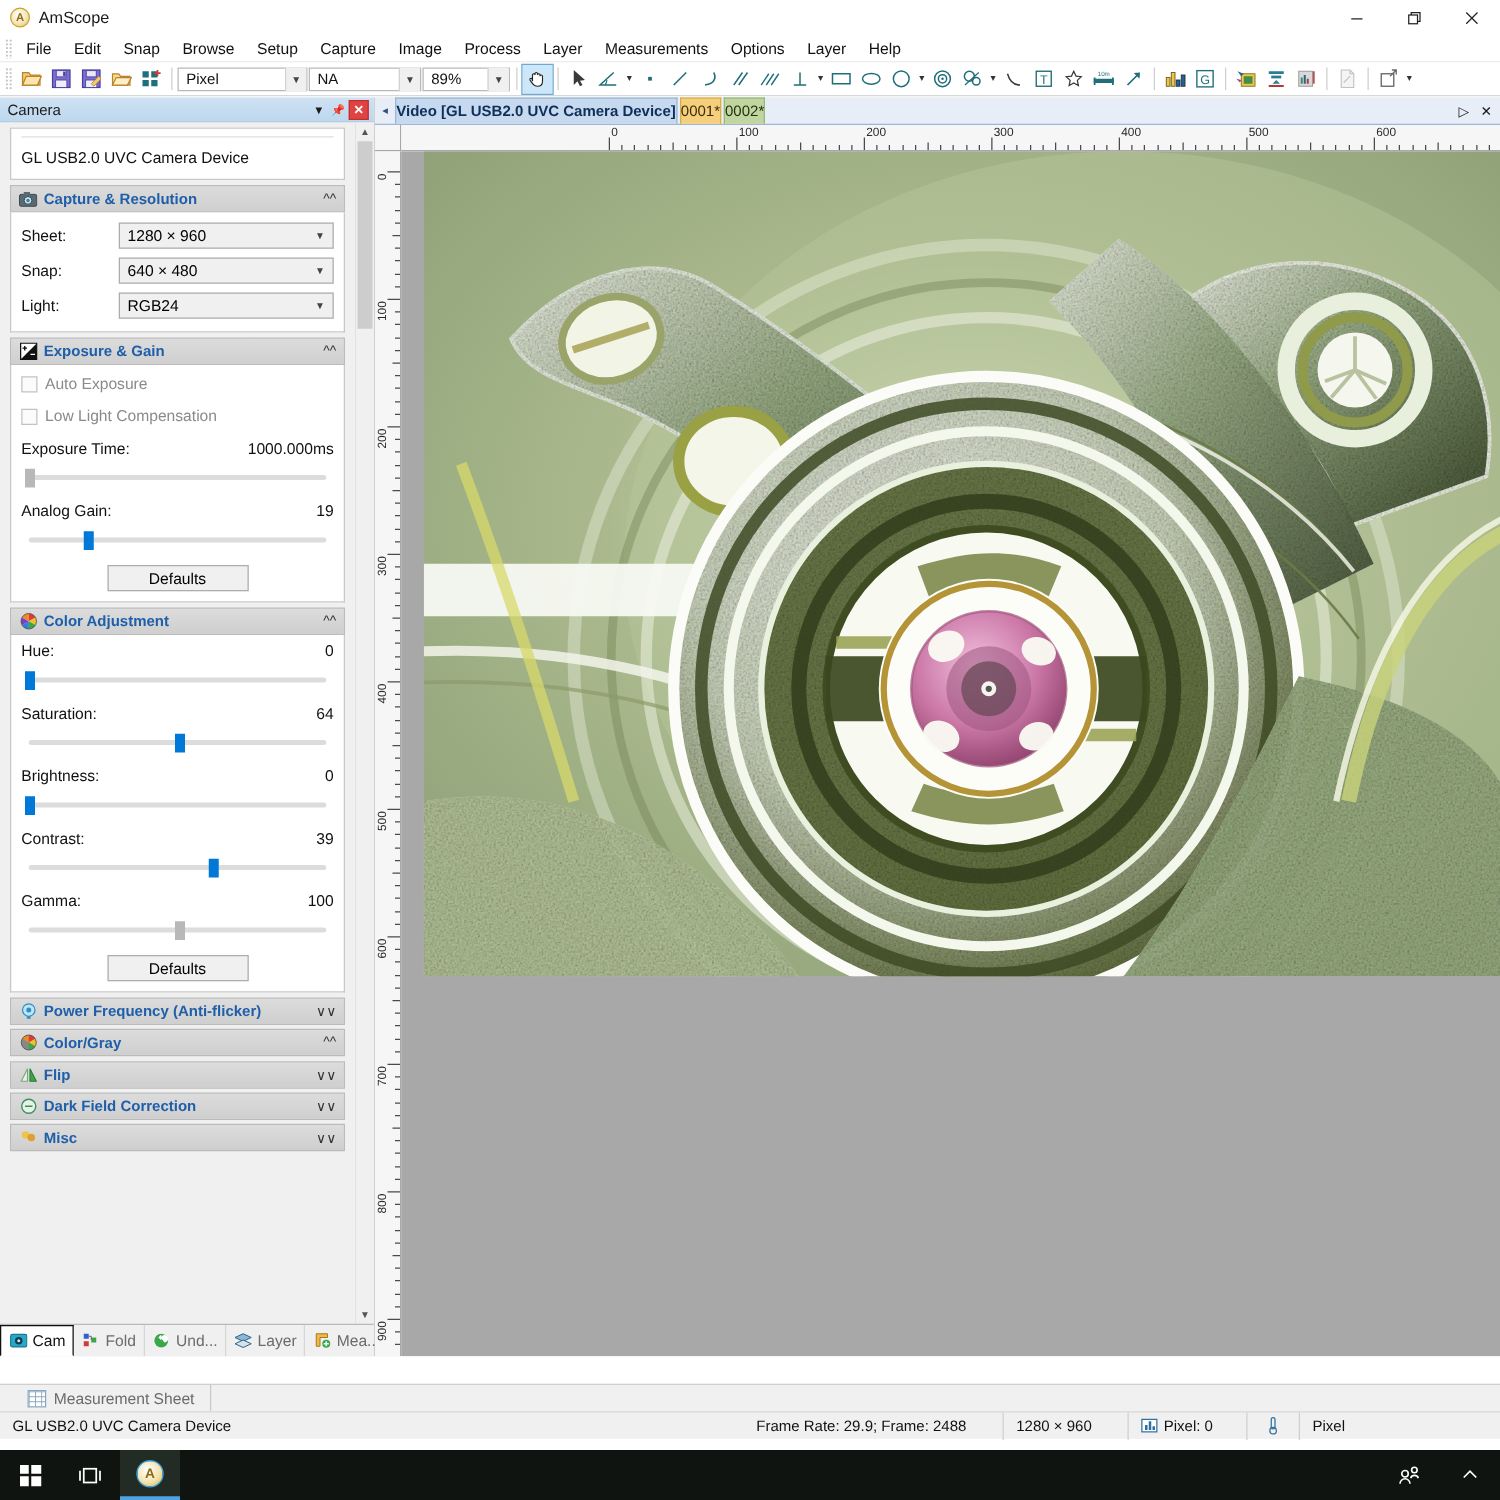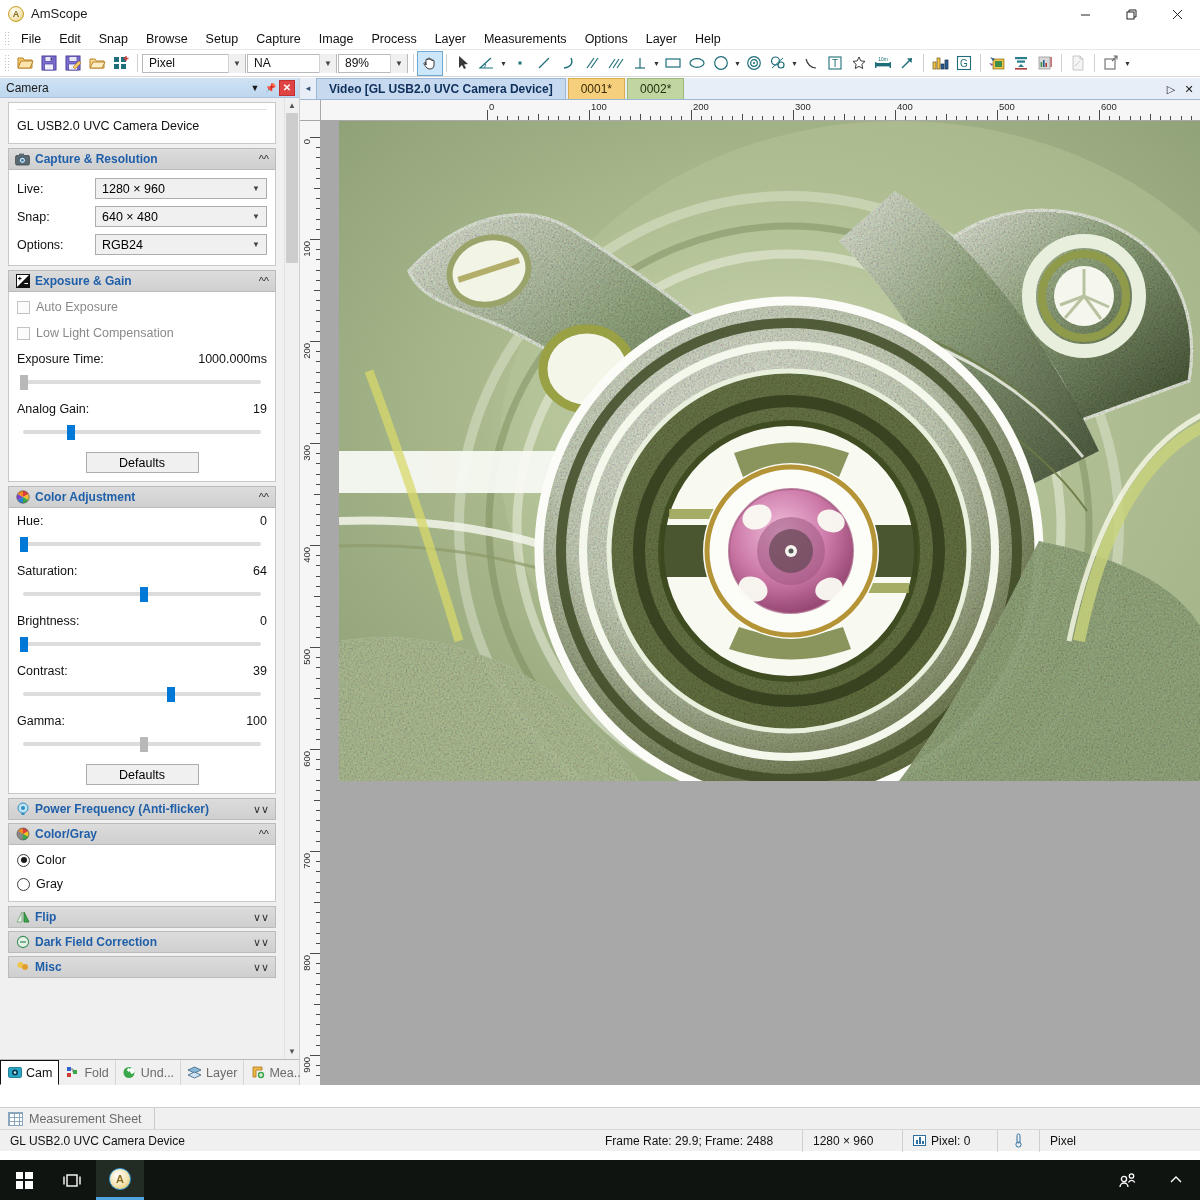--- a/index.html
+++ b/index.html
@@ -157,21 +157,21 @@
   .ltab.active { background: #fff; color: #111; border: 1px solid #111; border-bottom: 1px solid #fff; }
   .ltab .ti { width: 15px; height: 15px; margin-right: 4px; flex: none;
      display: flex; align-items: center; justify-content: center; }
 
   
   .rightarea { flex: 1; display: flex; flex-direction: column; background: #f0f0f0; position: relative; }
   .doctabs { height: 22px; background: #e7eef7; display: flex; align-items: flex-end; position: relative;
      border-bottom: 1px solid #9bb7d4; }
   .dt-scroll { width: 16px; height: 22px; display: flex; align-items: center; justify-content: center;
      font-size: 9px; color: #33527a; }
-  .dtab { height: 21px; display: flex; align-items: center; padding: 0 12px; font-size: 12px;
+  .dtab { height: 21px; display: flex; align-items: center; padding: 0 0; font-size: 12px;
      border: 1px solid #a8bfd8; border-bottom: none; margin-right: 2px; }
   .dtab.vid { background: #c6d9ef; font-weight: bold; color: #0e2f5a; border-color: #9bb7d4; }
   .dtab.y { background: #f5cf7c; color: #3a2c08; border-color: #d9ad4e; }
   .dtab.g { background: #c0d5a0; color: #21330c; border-color: #9ab87a; }
   .dt-right { position: absolute; right: 2px; top: 0; height: 22px; display: flex; align-items: center; }
   .dt-rb { width: 18px; height: 22px; display:flex; align-items:center; justify-content:center;
      font-size: 11px; color: #1a1a1a; }
 
   .rulerrow { display: flex; height: 21px; }
   .corner { width: 21px; height: 21px; background: #f6f6f6; border-right: 1px solid #a8a8a8;
@@ -187,21 +187,21 @@
   .rl { position: absolute; font-size: 9.5px; color: #2a2a2a; font-family: "Liberation Sans", sans-serif; }
   .vruler .rl { writing-mode: vertical-rl; text-orientation: mixed; transform: rotate(180deg); }
 
   .canvaswrap { flex: 1; position: relative; background: #a8a8a8; overflow: hidden; }
   .imgstage { position: absolute; left: 18px; top: 0; width: 876px; height: 660px;
      background: #b0b0b0; }
 
   
   .measrow { position: absolute; left: 0; right: 0; bottom: 71px; height: 22px; background: #f0f0f0;
      display: flex; align-items: stretch; border-top: 1px solid #cfcfcf; }
-  .meastab { display: flex; align-items: center; padding: 0 12px 0 8px; font-size: 12.5px;
+  .meastab { display: flex; align-items: center; padding: 0 12px 0 22px; font-size: 12.5px;
      color: #6b6b6b; background: #f0f0f0; border-right: 1px solid #c9c9c9; }
   .meastab .mi { width: 15px; height: 14px; margin-right: 6px; flex: none; border: 1px solid #8aa6bf;
      background: #fff;
      background-image: linear-gradient(#8aa6bf 1px, transparent 1px), linear-gradient(90deg,#8aa6bf 1px, transparent 1px);
      background-size: 5px 4px; }
 
   
   .statusbar { position: absolute; left: 0; right: 0; bottom: 49px; height: 22px; background: #f0f0f0;
      display: flex; align-items: center; font-size: 12px; color: #111; border-top: 1px solid #d8d8d8; }
   .sb-cell { height: 22px; display: flex; align-items: center; padding: 0 10px;
@@ -552,35 +552,35 @@
                   <circle cx="7.4" cy="7.3" r="3.1" fill="#cfe3ef" stroke="#2e4a5c" stroke-width="0.8"></circle>
                   <circle cx="7.4" cy="7.3" r="1.4" fill="#3f7fa8"></circle>
                   </svg>
               </span>
               <span class="gt">Capture &amp; Resolution</span>
               <span class="chev">^^</span>
             </div>
             <div class="group-body">
 
               <div class="field">
-                <span class="flbl">Live:</span>
+                <span class="flbl">Sheet:</span>
                 <span class="combo">
                   <span>1280 × 960</span>
                   <span class="carrow">▼</span>
                 </span>
               </div>
               <div class="field">
                 <span class="flbl">Snap:</span>
                 <span class="combo">
                   <span>640 × 480</span>
                   <span class="carrow">▼</span>
                 </span>
               </div>
               <div class="field" style="margin-bottom:2px;">
-                <span class="flbl">Options:</span>
+                <span class="flbl">Light:</span>
                 <span class="combo">
                   <span>RGB24</span>
                   <span class="carrow">▼</span>
                 </span>
               </div>
             </div>
           </div>
 
           <div class="group" style="margin-top:4px;">
             <div class="group-hdr">
@@ -719,32 +719,20 @@
                   <circle cx="7" cy="7" r="6" fill="#888"></circle>
                   <path d="M7 7 L7 1 A6 6 0 0 1 12.2 4z" fill="#e03a3a"></path>
                   <path d="M7 7 L12.2 4 A6 6 0 0 1 12.2 10z" fill="#f2c029"></path>
                   <path d="M7 7 L12.2 10 A6 6 0 0 1 7 13z" fill="#3aa84a"></path>
                   <path d="M7 7 L1.8 4 A6 6 0 0 1 7 1z" fill="#f08a1f"></path>
                   <circle cx="7" cy="7" r="6" fill="none" stroke="#555" stroke-width="0.7"></circle>
                   </svg>
               </span>
               <span class="gt">Color/Gray</span>
               <span class="chev">^^</span>
-            </div>
-            <div class="group-body">
-              <div class="radio">
-                <span class="rb">
-                    <span class="dot"></span>
-                  </span>
-                <span class="rtext">Color</span>
-              </div>
-              <div class="radio" style="margin-bottom:2px;">
-                <span class="rb"></span>
-                <span class="rtext">Gray</span>
-              </div>
             </div>
           </div>
 
           <div class="group" style="margin-top:4px;">
             <div class="group-hdr">
               <span class="gi">
                 <svg width="14" height="12" viewBox="0 0 14 12">
                   <path d="M6 1 L6 11 L1 11z" fill="#e6f0e6" stroke="#7aa87a" stroke-width="0.9"></path>
                   <path d="M8 1 L8 11 L13 11z" fill="#3aa84a" stroke="#2a7a36" stroke-width="0.9"></path>
                   </svg>

